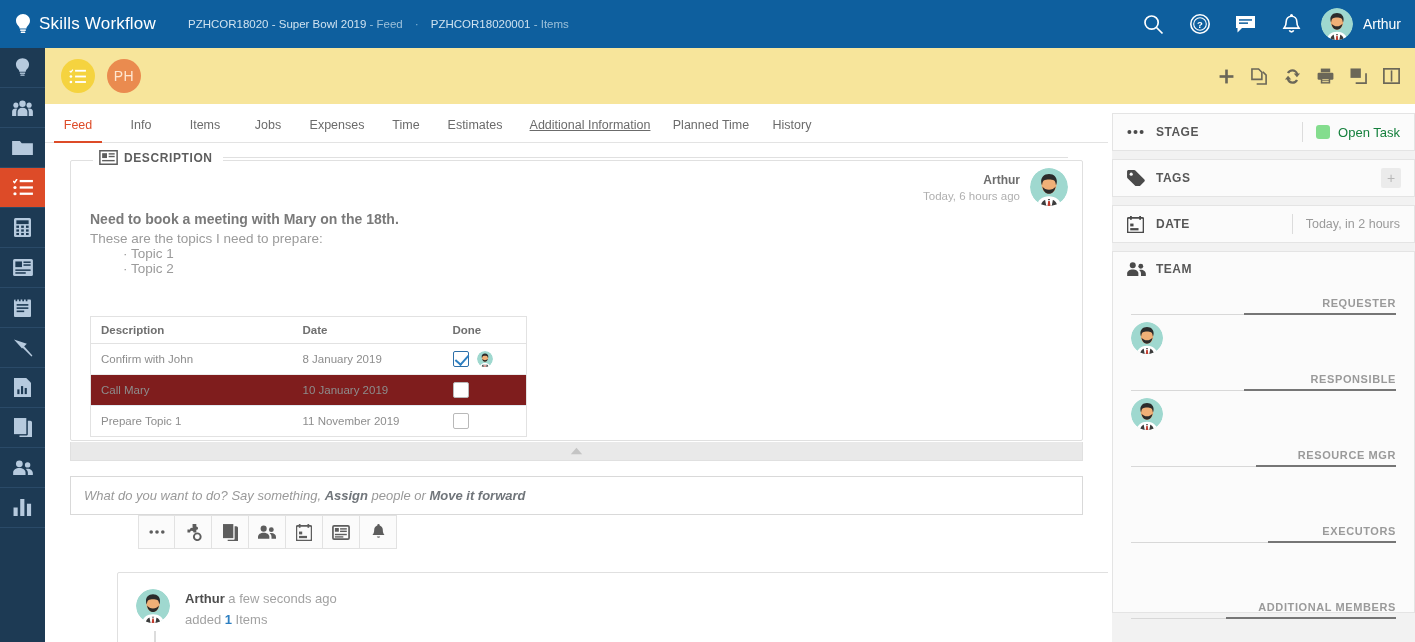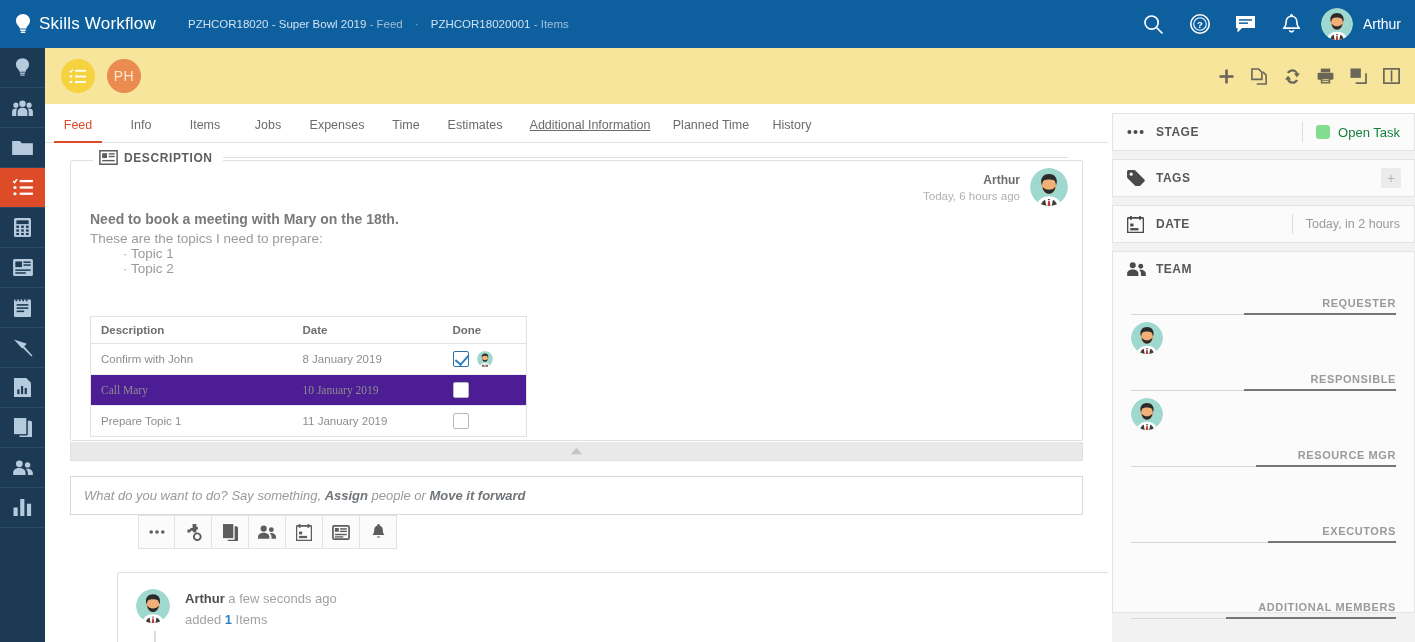--- a/index.html
+++ b/index.html
@@ -110,21 +110,21 @@
   .d-bullet { font-size:13.5px; color:#9b9b9b; margin-left:33px; }
 
   .d-table { position:absolute; top:155px; left:19px; width:437px; border:1px solid #e2e2e2; border-collapse:collapse; }
   .d-table th {
     font-size:11.5px; color:#6f6f6f; font-weight:700; text-align:left;
     padding:7px 10px; border-bottom:1px solid #e2e2e2; background:#fff;
   }
   .d-table td {
     font-size:11.5px; color:#8d8d8d; padding:7px 10px; border-bottom:1px solid #ececec;
   }
-  .d-table tr.alt td { background:#4c1d95; border-bottom:1px solid #e2eaf1;font-family:Liberation Serif, serif; }
+  .d-table tr.alt td { background:#7f1d1d; border-bottom:1px solid #e2eaf1; }
   .d-table tr:last-child td { border-bottom:none; }
   .chk {
     width:16px; height:16px; border:1px solid #b9b9b9; border-radius:2px; display:inline-block;
     vertical-align:middle; background:#fff; position:relative; cursor:pointer;
   }
   .chk.on { border-color:#2d6fa8; }
   .chk.on:after {
     content:""; position:absolute; left:4px; top:0px; width:6px; height:11px;
     border:solid #2d7fc1; border-width:0 2px 2px 0; transform:rotate(42deg);
   }
@@ -522,21 +522,21 @@
                   <path fill="#c0392b" d="M15.3 27.8h1.4l.5 4.2h-2.4z"></path>
                 </svg></span></td>
           </tr>
           <tr class="alt">
             <td>Call Mary</td>
             <td>10 January 2019</td>
             <td><span class="chk"></span></td>
           </tr>
           <tr>
             <td>Prepare Topic 1</td>
-            <td>11 January 2019</td>
+            <td>11 November 2019</td>
             <td><span class="chk"></span></td>
           </tr>
         </tbody>
     </table>
   </div>
 
   <div class="collapse-bar">
     <svg width="13" height="8" viewBox="0 0 13 8">
         <path fill="#c4c4c4" d="M6.5 0.8L12.2 7.2H0.8z"></path>
       </svg>

